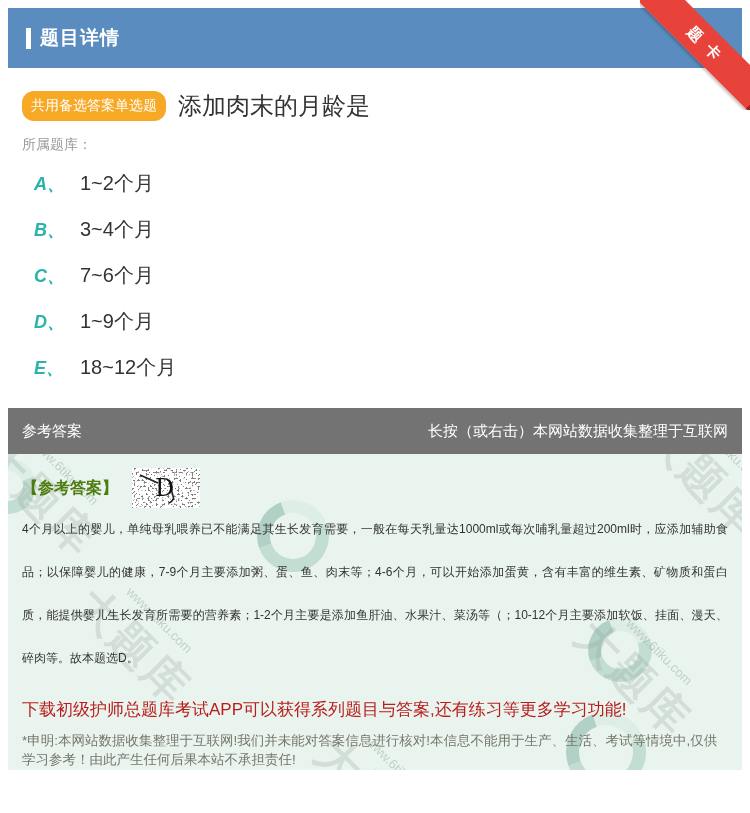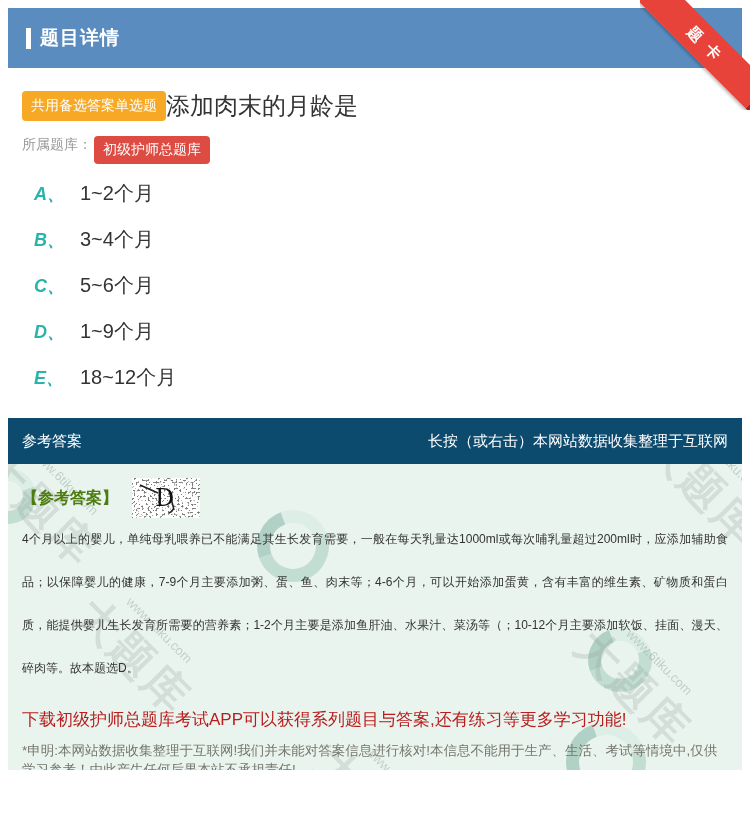--- a/index.html
+++ b/index.html
@@ -23,32 +23,32 @@
     background:linear-gradient(90deg,#a5231c 0 10px,#e8433a 10px calc(100% - 10px),#a5231c calc(100% - 10px));
     transform:rotate(45deg);
     text-align:center;color:#fff;font-size:15px;font-weight:bold;
     letter-spacing:10px;text-indent:10px;
     box-shadow:0 2px 3px rgba(0,0,0,.25);
   }
 
   
   .qsec{padding:14px 14px 0;flex:0 0 auto}
   .badge-row{display:flex;align-items:center;margin-top:8px}
-  .type-badge{background:#f7a824;color:#fff;font-size:14px;padding:6px 9px;border-radius:4px;flex:0 0 auto}
+  .type-badge{background:#f7a824;color:#fff;font-size:14px;padding:6px 9px;border-radius:12px;margin-right:12px;flex:0 0 auto}
   .q-title{font-size:24px;font-weight:normal;color:#333}
-  .bank-row{display:flex;align-items:flex-start;margin-top:14px}
+  .bank-row{display:flex;align-items:center;margin-top:14px}
   .bank-label{color:#999;font-size:14px}
   .bank-badge{background:#dd4b42;color:#fff;font-size:14px;padding:5px 9px;border-radius:4px;margin-left:2px}
   .options{margin-top:16px}
   .option{display:flex;align-items:baseline;height:46px;padding-left:12px}
   .opt-letter{color:#29b3ab;font-style:italic;font-weight:bold;font-size:18px;width:46px;flex:0 0 auto}
   .opt-text{color:#333;font-size:20px}
 
   
-  .ansbar{margin-top:8px;height:46px;background:#0c4a6e;display:flex;align-items:center;justify-content:space-between;padding:0 14px;color:#fff;font-size:15px;flex:0 0 auto}
+  .ansbar{margin-top:8px;height:46px;background:#737373;display:flex;align-items:center;justify-content:space-between;padding:0 14px;color:#fff;font-size:15px;flex:0 0 auto}
 
   
   .panel{position:relative;background:#e9f4ee;flex:1 1 auto;overflow:hidden}
   .panel-inner{position:relative;z-index:2;padding:14px 14px 0}
   .ref-row{display:flex;align-items:center}
   .green-label{color:#4d7c0f;font-weight:bold;font-size:16px}
   .ans-img{margin-left:14px;width:68px;height:40px;background:#fff;display:block}
   .analysis-label-row{margin-top:12px}
   .analysis{margin-top:0;font-size:12px;line-height:43px;color:#333;text-align:justify}
   .promo{color:#b91c1c;font-weight:normal;font-size:17px;margin-top:18px;line-height:24px}
@@ -71,34 +71,33 @@
     <span class="title">题目详情</span>
   </div>
 
   <div class="qsec">
     <div class="badge-row">
       <span class="type-badge">共用备选答案单选题</span>
       <span class="q-title">添加肉末的月龄是</span>
     </div>
     <div class="bank-row">
       <span class="bank-label">所属题库：</span>
-      <span class="bank-badge">初级护师总题库</span>
     </div>
     <div class="options">
       <div class="option">
         <span class="opt-letter">A、</span>
         <span class="opt-text">1~2个月</span>
       </div>
       <div class="option">
         <span class="opt-letter">B、</span>
         <span class="opt-text">3~4个月</span>
       </div>
       <div class="option">
         <span class="opt-letter">C、</span>
-        <span class="opt-text">5~6个月</span>
+        <span class="opt-text">7~6个月</span>
       </div>
       <div class="option">
         <span class="opt-letter">D、</span>
         <span class="opt-text">1~9个月</span>
       </div>
       <div class="option">
         <span class="opt-letter">E、</span>
         <span class="opt-text">18~12个月</span>
       </div>
     </div>

